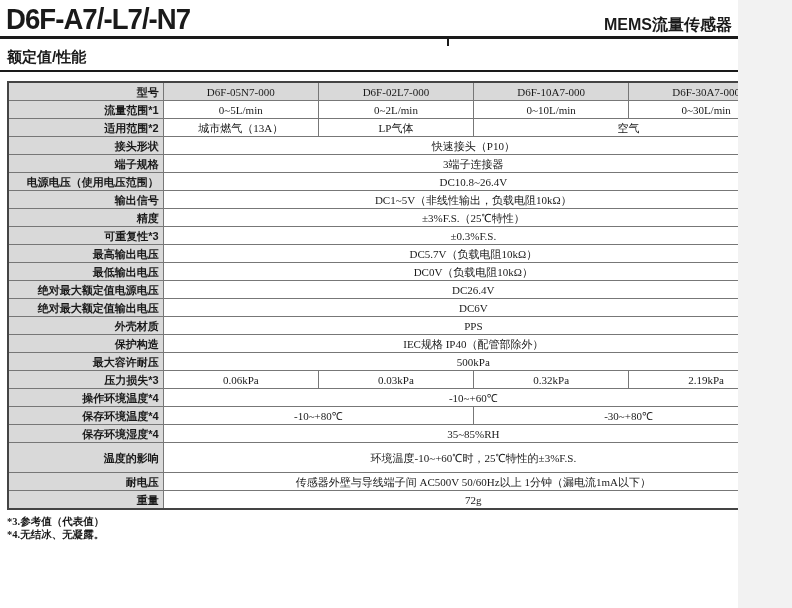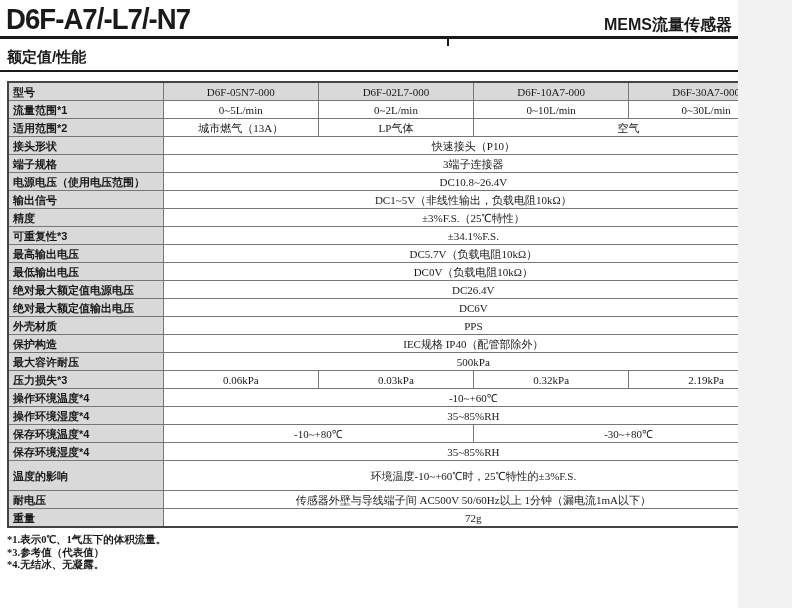--- a/index.html
+++ b/index.html
@@ -42,21 +42,21 @@
     border:1px solid #777;
     padding:0 4px;
     height:17px;
     font-size:11px;line-height:12px;
     overflow:hidden;white-space:nowrap;
   }
   table.spec tr.tall td{height:29px;}
   td.lbl,th.lbl{
     background:#d9d9d9;
     font-family:"Liberation Sans",sans-serif;
-    font-weight:bold;text-align:left;
+    font-weight:bold;text-align:right;
     border-right:2px solid #555;
   }
   td.val,th.valh{
     font-family:"Liberation Serif",serif;
     font-size:11.5px;
     text-align:center;background:#ffffff;
   }
   th.valh{background:#d9d9d9;font-weight:normal;margin-top:32px;}
   thead tr{border-bottom:1px solid #555;}
 
@@ -125,21 +125,21 @@
         <tr>
           <td class="lbl">输出信号</td>
           <td class="val" colspan="4">DC1~5V（非线性输出，负载电阻10kΩ）</td>
         </tr>
         <tr>
           <td class="lbl">精度</td>
           <td class="val" colspan="4">±3%F.S.（25℃特性）</td>
         </tr>
         <tr>
           <td class="lbl">可重复性*3</td>
-          <td class="val" colspan="4">±34.1%F.S.</td>
+          <td class="val" colspan="4">±0.3%F.S.</td>
         </tr>
         <tr>
           <td class="lbl">最高输出电压</td>
           <td class="val" colspan="4">DC5.7V（负载电阻10kΩ）</td>
         </tr>
         <tr>
           <td class="lbl">最低输出电压</td>
           <td class="val" colspan="4">DC0V（负载电阻10kΩ）</td>
         </tr>
         <tr>
@@ -167,24 +167,20 @@
           <td class="val" colspan="1">0.06kPa</td>
           <td class="val" colspan="1">0.03kPa</td>
           <td class="val" colspan="1">0.32kPa</td>
           <td class="val" colspan="1">2.19kPa</td>
         </tr>
         <tr>
           <td class="lbl">操作环境温度*4</td>
           <td class="val" colspan="4">-10~+60℃</td>
         </tr>
         <tr>
-          <td class="lbl">操作环境湿度*4</td>
-          <td class="val" colspan="4">35~85%RH</td>
-        </tr>
-        <tr>
           <td class="lbl">保存环境温度*4</td>
           <td class="val" colspan="2">-10~+80℃</td>
           <td class="val" colspan="2">-30~+80℃</td>
         </tr>
         <tr>
           <td class="lbl">保存环境湿度*4</td>
           <td class="val" colspan="4">35~85%RH</td>
         </tr>
         <tr class="tall">
           <td class="lbl">温度的影响</td>
@@ -195,18 +191,17 @@
           <td class="val" colspan="4">传感器外壁与导线端子间 AC500V 50/60Hz以上 1分钟（漏电流1mA以下）</td>
         </tr>
         <tr>
           <td class="lbl">重量</td>
           <td class="val" colspan="4">72g</td>
         </tr>
       </tbody>
   </table>
 
   <div class="footnotes" id="footnotes">
-      <div>*1.表示0℃、1气压下的体积流量。</div>
       <div>*3.参考值（代表值）</div>
       <div>*4.无结冰、无凝露。</div>
     </div>
 
 </div>
 
 </body></html>

